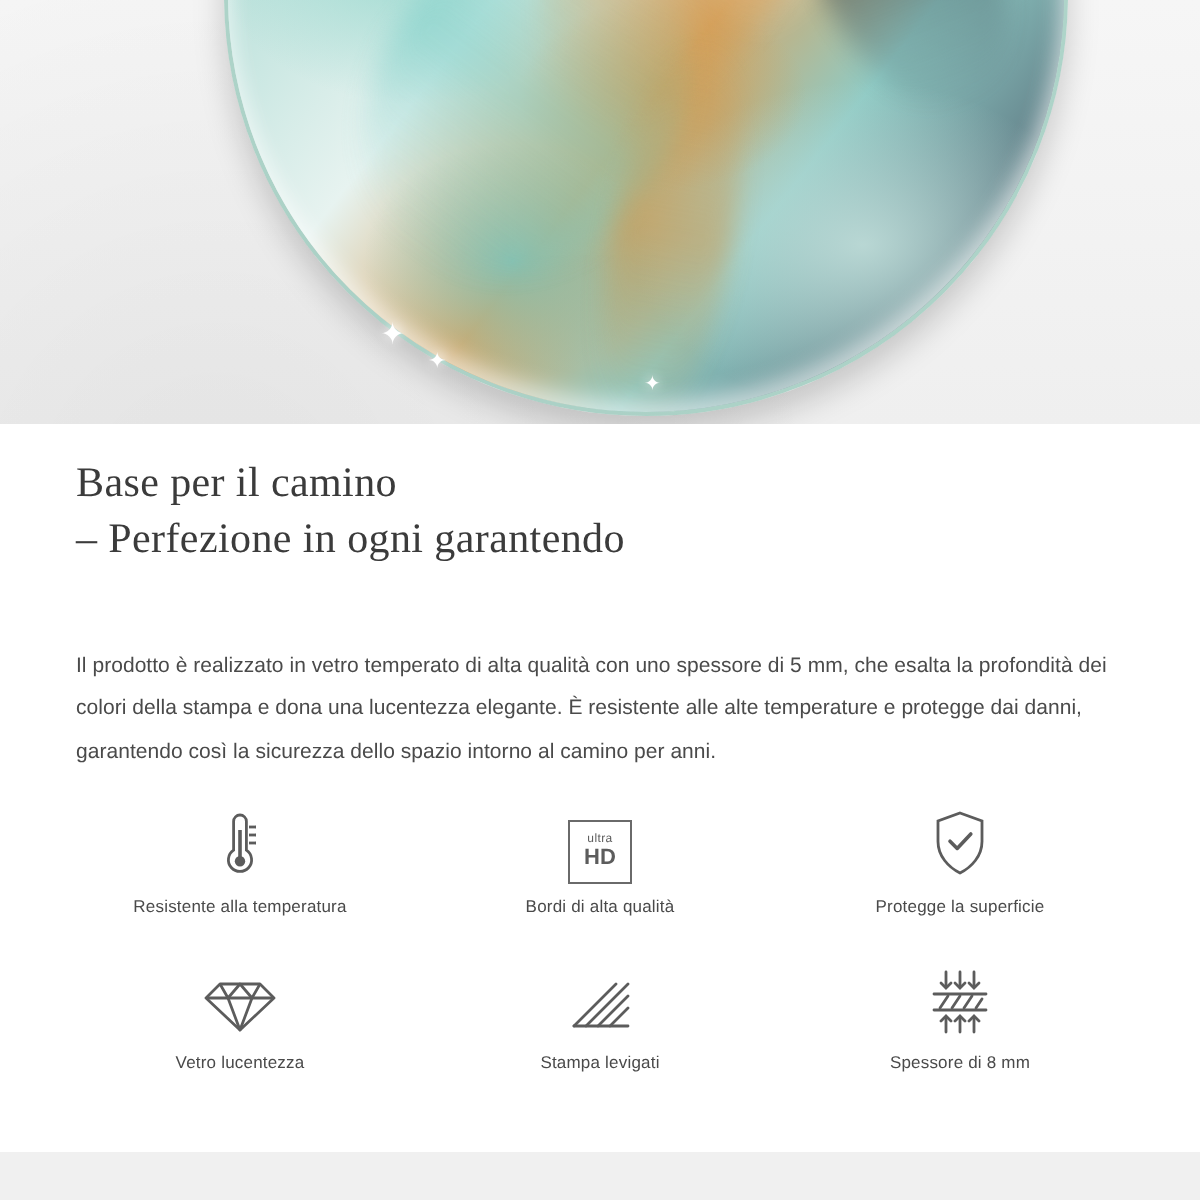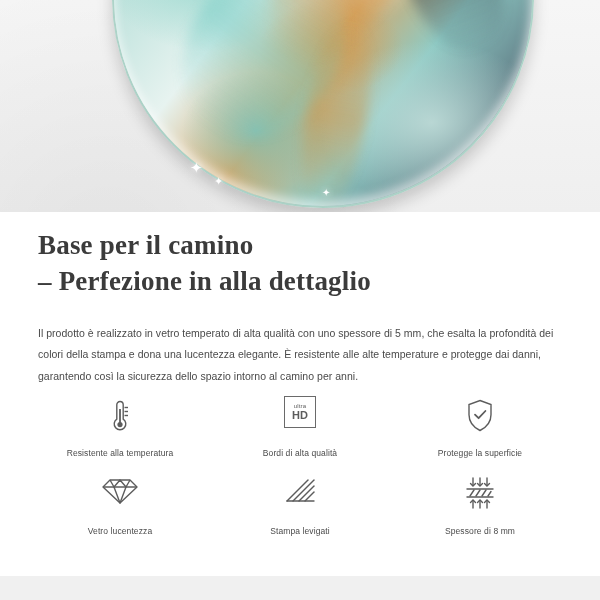--- a/index.html
+++ b/index.html
@@ -98,24 +98,24 @@
   .sp2 { left: 214px; top: 176px; font-size: 11px; }
   .sp3 { left: 322px; top: 188px; font-size: 10px; }
 
   
   .headline {
     position: absolute;
     left: 38px;
     top: 228px;
     width: 530px;
     font-family: "Liberation Serif", serif;
-    font-size: 27px;
+    font-size: 21px;
     line-height: 1.32;
     color: #3b3b3b;
-    font-weight: 700;
+    font-weight: 400;
     letter-spacing: .2px;
   }
   .headline .l2 { display: block; }
 
   
   .body-copy {
     position: absolute;
     left: 38px;
     top: 312px;
     width: 534px;
@@ -137,21 +137,21 @@
   }
   .feature {
     display: flex;
     flex-direction: column;
     align-items: center;
     justify-content: flex-start;
   }
   .feature-icon {
     height: 46px;
     display: flex;
-    align-items: flex-start;
+    align-items: flex-end;
     justify-content: center;
     color: #5c5c5c;
   }
   .feature-label {
     margin-top: 6px;
     font-size: 8.5px;
     color: #4a4a4a;
     text-align: right;
     letter-spacing: .1px;
   }
@@ -195,21 +195,21 @@
       </div>
       <div class="plate-edge"></div>
     </div>
     <span class="sparkle sp1">✦</span>
     <span class="sparkle sp2">✦</span>
     <span class="sparkle sp3">✦</span>
   </div>
 
   <div class="headline">
     <span class="l1">Base per il camino</span>
-    <span class="l2">– Perfezione in alla dettaglio</span>
+    <span class="l2">– Perfezione in ogni garantendo</span>
   </div>
 
   <p class="body-copy">Il prodotto è realizzato in vetro temperato di alta qualità con uno spessore di 5 mm, che esalta la profondità dei colori della stampa e dona una lucentezza elegante. È resistente alle alte temperature e protegge dai danni, garantendo così la sicurezza dello spazio intorno al camino per anni.</p>
 
   <div class="features">
 
     <div class="feature">
       <div class="feature-icon">
         <svg width="30" height="40" viewBox="0 0 30 40" fill="none" stroke="#5c5c5c" stroke-width="1.4">
           <path d="M15 5.5a3.2 3.2 0 0 1 3.2 3.2v14.4a5.8 5.8 0 1 1-6.4 0V8.7A3.2 3.2 0 0 1 15 5.5z"></path>

